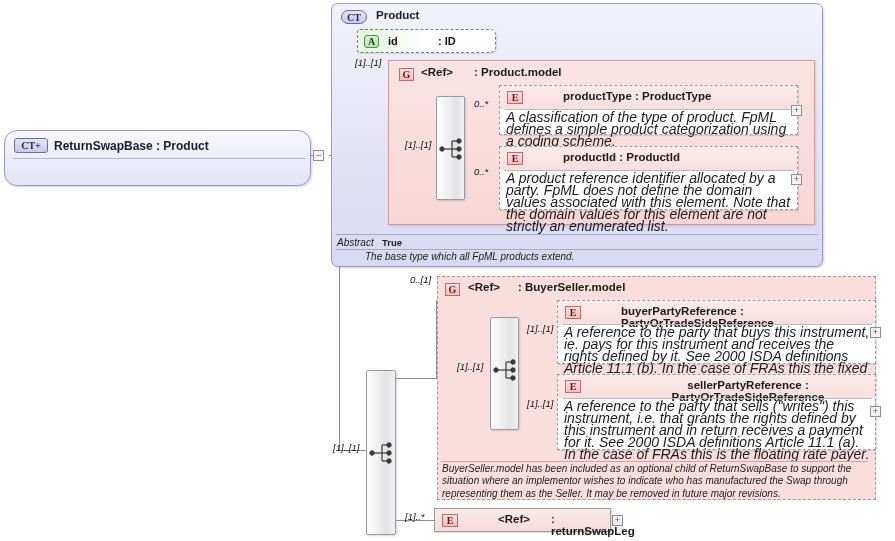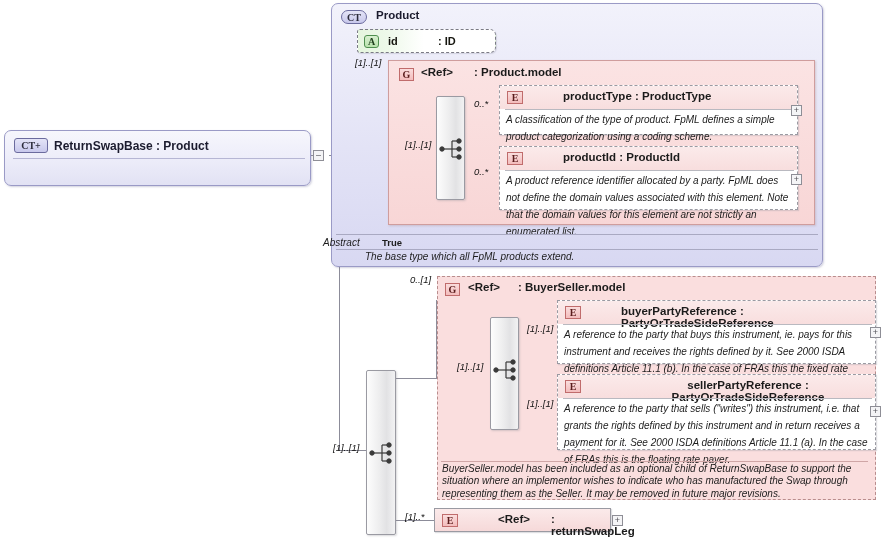--- a/index.html
+++ b/index.html
@@ -99,21 +99,21 @@
     background:#ffffff;
     box-shadow:1px 1px 1px rgba(150,150,160,.3);
   }
   .el-head {
     position:absolute; left:0; right:0; top:0;
     background:linear-gradient(to bottom,#fbeaea,#f8dede);
   }
   .el-title { position:absolute; font-weight:bold; font-size:11.5px; color:#1b1b1b;padding-left:32px; }
   .el-sep { position:absolute; border-top:1px solid #b9b9c0; }
   .el-doc {
-    position:absolute; font-style:italic; font-size:10px; line-height:17px;
+    position:absolute; font-style:italic; font-size:14px; line-height:12px;
     color:#1c1c1c;
   }
 
   
   .el-chip {
     border:1px solid #9a9aa2;
     background:linear-gradient(to bottom,#fbeaea,#f6d9d9);
     box-shadow:1px 1px 1px rgba(150,150,160,.3);
   }
 
@@ -134,21 +134,21 @@
   .row-label { position:absolute; font-style:italic; font-size:10px; color:#1c1c1c; }
   .row-val  { position:absolute; font-weight:bold; font-size:9.5px; color:#1c1c1c; }
   .hr { position:absolute; border-top:1px solid #a9a9c2; }
 
   .doc-italic {
     position:absolute; font-style:italic; font-size:10px; line-height:12.3px; color:#1c1c1c;
   }
 
   
   .root-box {
-    border:1px solid #9a9ac6; border-radius:7px;
+    border:1px solid #9a9ac6; border-radius:13px;
     background:linear-gradient(to bottom,#f6f6fc 0%,#eeeefa 45%,#e2e2f4 100%);
     box-shadow:1px 1px 2px rgba(120,120,160,.35);
   }
 </style>
 </head>
 <body>
 
 <div class="canvas">
 
   <div class="line-h abs" style="left:311px; top:155px; width:7px;"></div>
@@ -241,21 +241,21 @@
   <div class="el-box abs" style="left:499px; top:146px; width:299px; height:64px;">
     <div class="el-head" style="height:23px;"></div>
     <div class="badge badge-e" style="left:7px; top:5px;">E</div>
     <div class="el-title" style="left:31px; top:4px;">productId : ProductId</div>
     <div class="el-sep" style="left:5px; top:23px; width:289px;"></div>
     <div class="el-doc" style="left:6px; top:25px; width:288px;">A product reference identifier allocated by a party. FpML does not define the domain values associated with this element. Note that the domain values for this element are not strictly an enumerated list.</div>
   </div>
   <div class="toggle" style="left:791px; top:174px;">+</div>
 
   <div class="hr" style="left:336px; top:234px; width:482px;"></div>
-  <div class="row-label" style="left:323px; top:237px;">Abstract</div>
+  <div class="row-label" style="left:337px; top:237px;">Abstract</div>
   <div class="row-val" style="left:382px; top:237px;">True</div>
   <div class="hr" style="left:336px; top:249px; width:482px;"></div>
   <div class="doc-italic" style="left:337px; top:251px; width:470px;margin-left:28px;">The base type which all FpML products extend.</div>
 
   <div class="seq-box abs" style="left:366px; top:370px; width:30px; height:165px;">
     <svg width="30" height="165" viewBox="0 0 30 165" style="display:block;">
       <g fill="#3a3a3a" stroke="#3a3a3a">
         <circle cx="5" cy="82" r="2.2"></circle>
         <line x1="5" y1="82" x2="15" y2="82" stroke-width="1.2"></line>
         <line x1="15" y1="74" x2="15" y2="90" stroke-width="1.2"></line>

